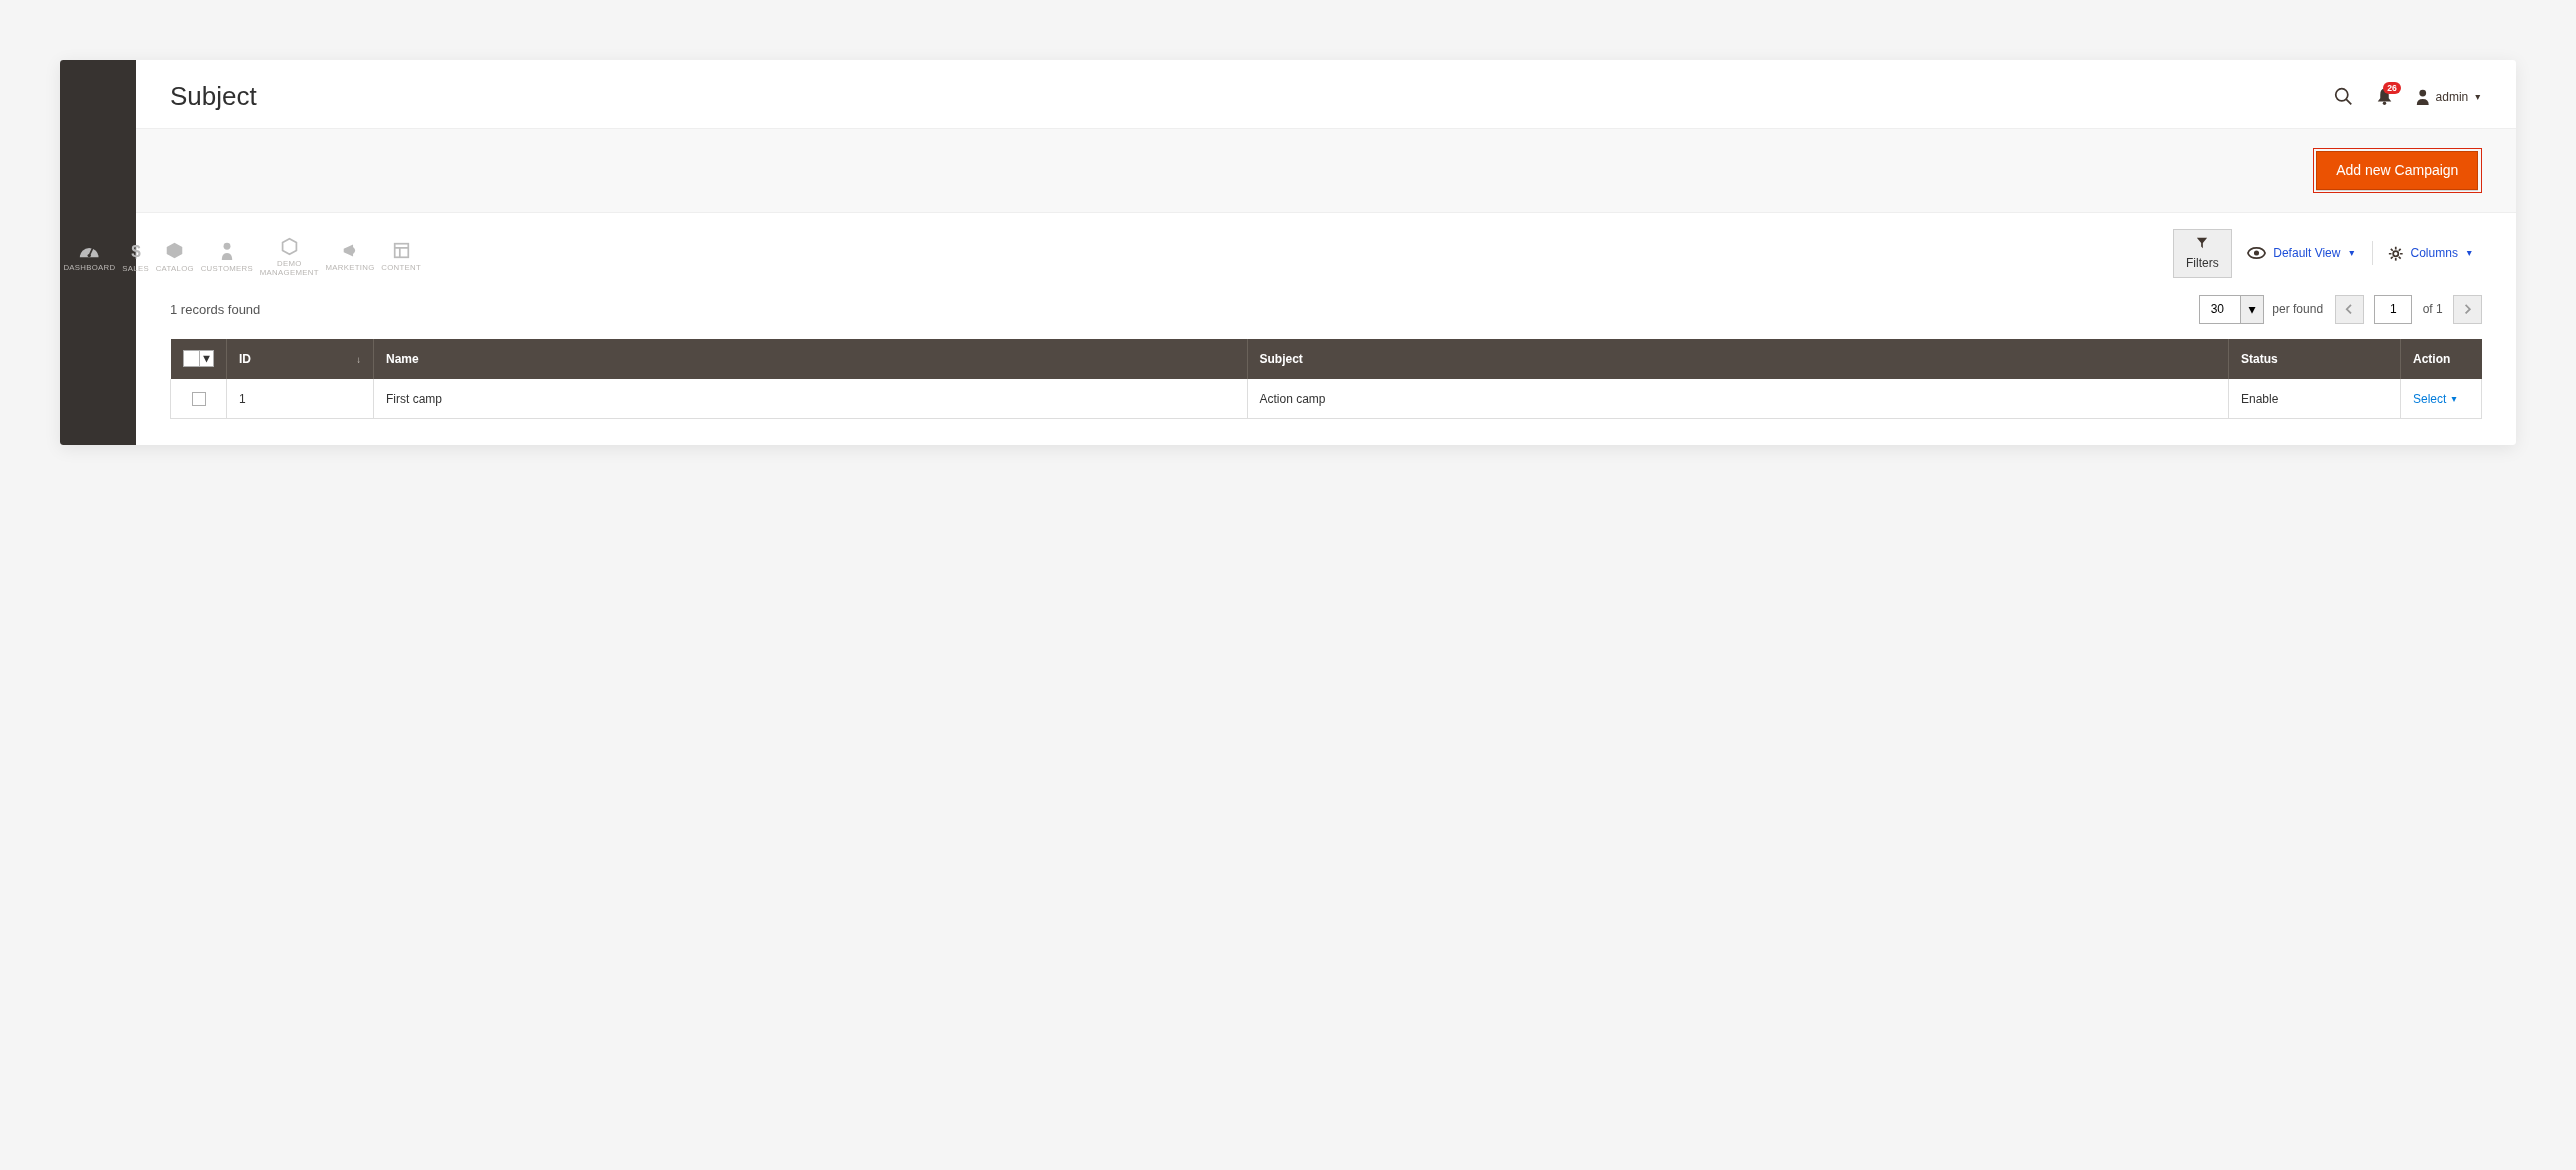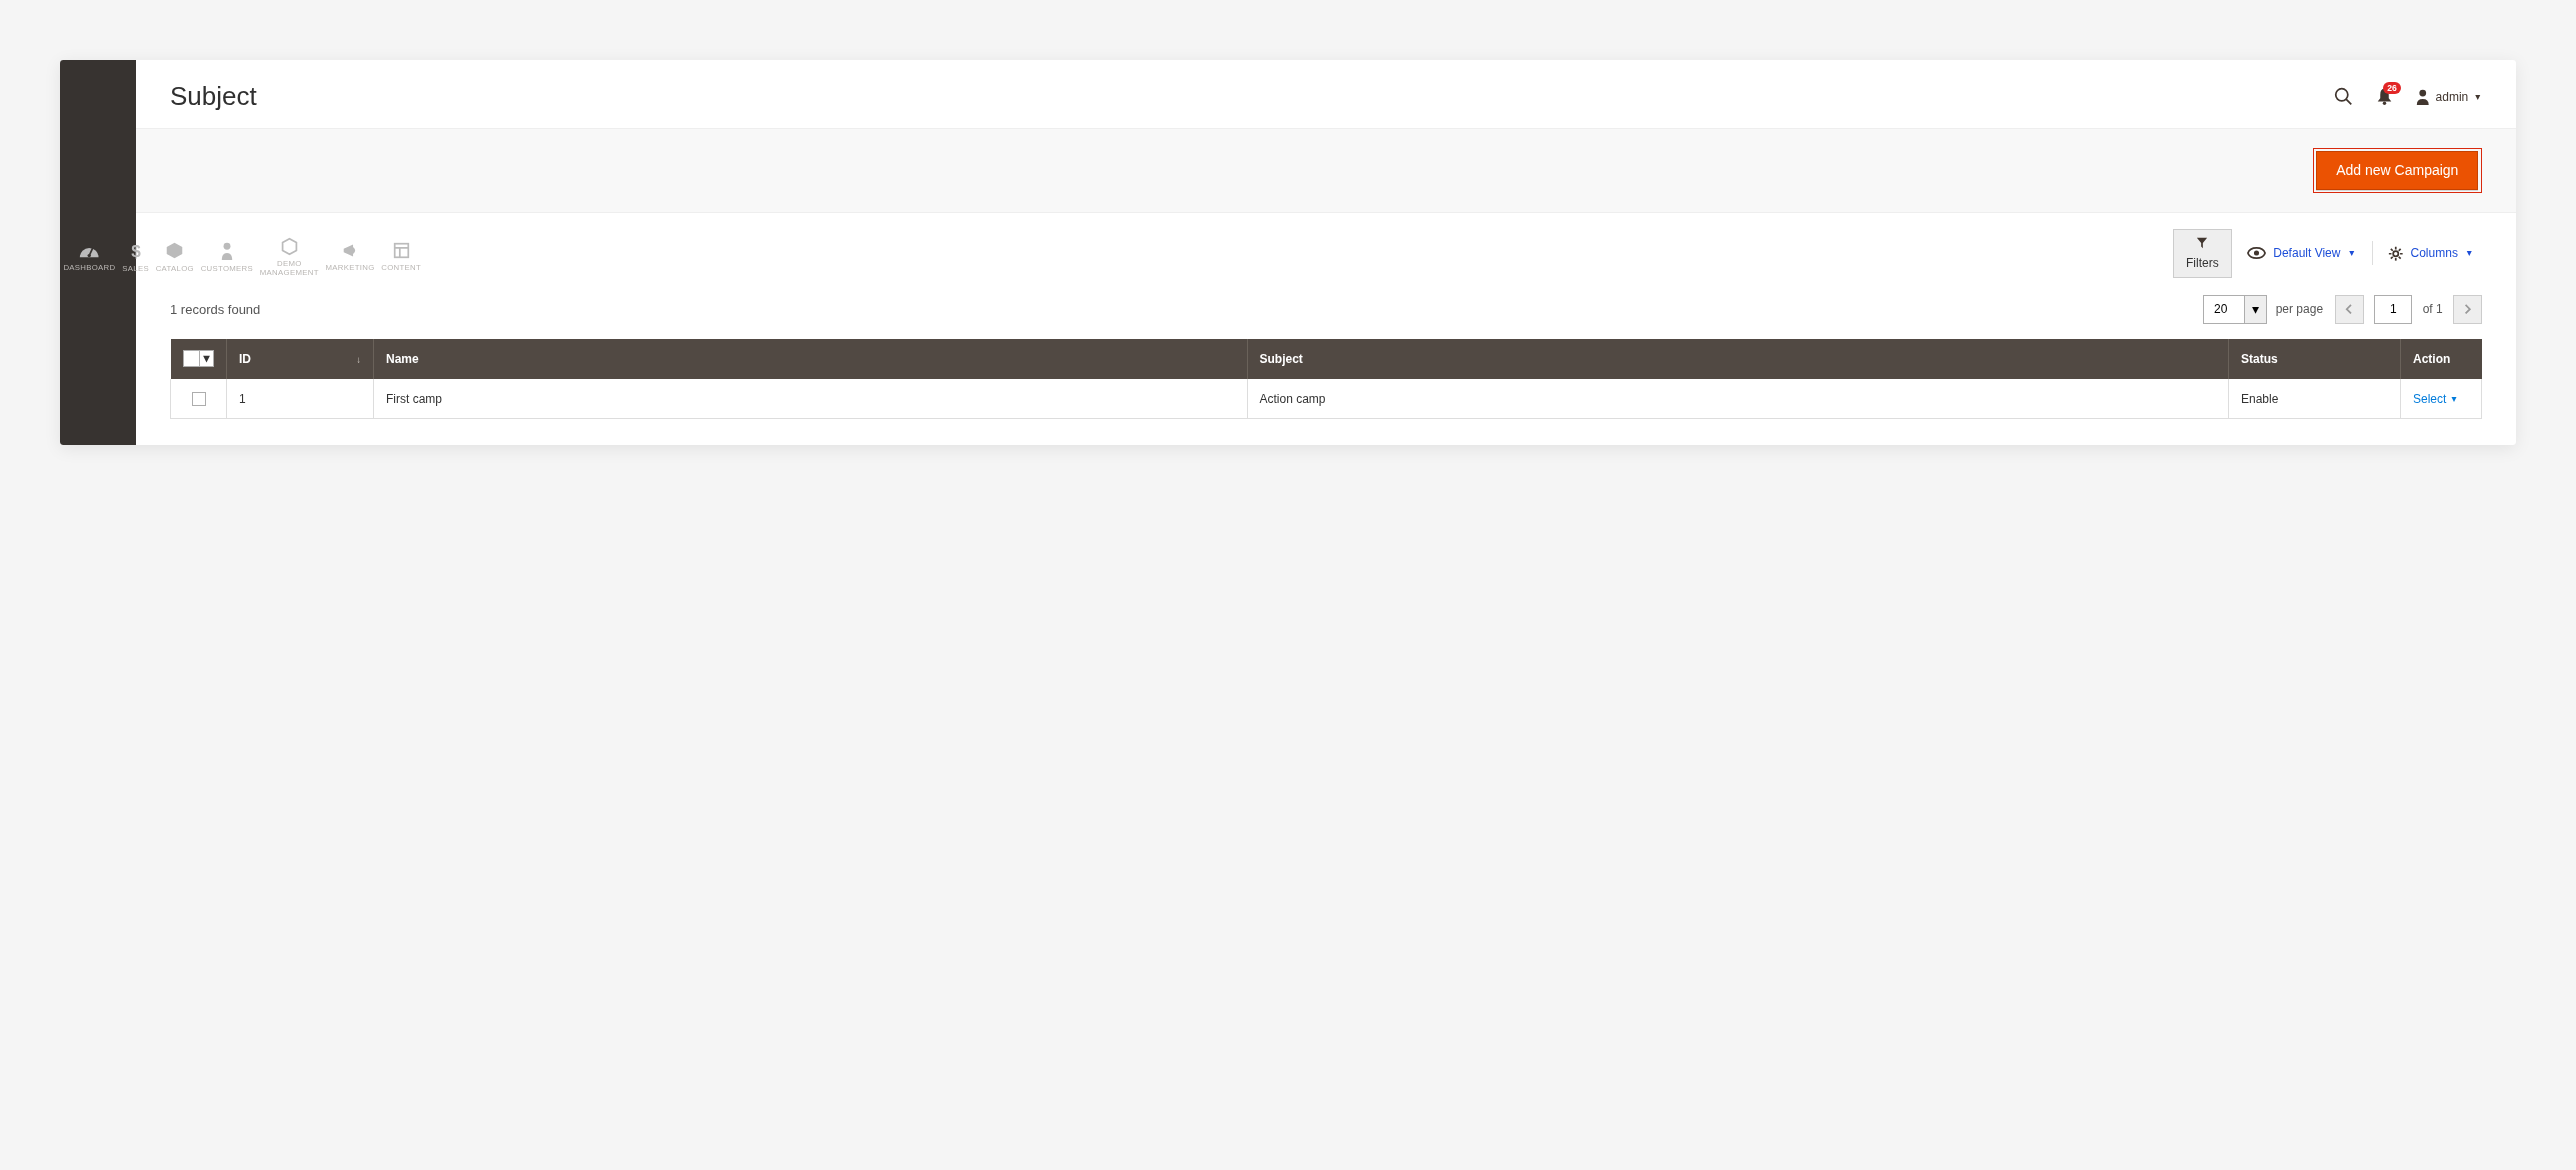--- a/index.html
+++ b/index.html
@@ -208,24 +208,24 @@
         <span>Columns</span>
         <span class="caret">▼</span>
       </div>
     </div>
 
     <div class="pager-row">
       <div class="records-found">1 records found</div>
       <div class="pager-right">
         <div class="per-page-wrap">
           <div class="select-box">
-            <span class="select-val">20</span>
+            <span class="select-val">30</span>
             <span class="select-arrow">▾</span>
           </div>
-          <span class="per-page-label">per page</span>
+          <span class="per-page-label">per found</span>
         </div>
         <div class="pager-nav">
           <div class="nav-btn">
             <svg width="8.6" height="10.3" viewBox="0 0 10 12">
                 <path d="M7 1 L2 6 L7 11" fill="none" stroke="#999" stroke-width="2"></path>
               </svg>
           </div>
           <input class="page-input" value="1" style="">
           <span class="of-pages"><span>of</span> <span>1</span></span>
           <div class="nav-btn">

